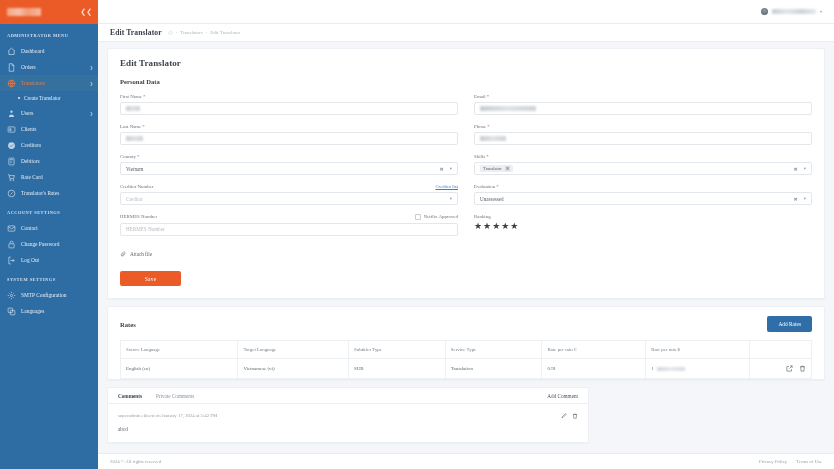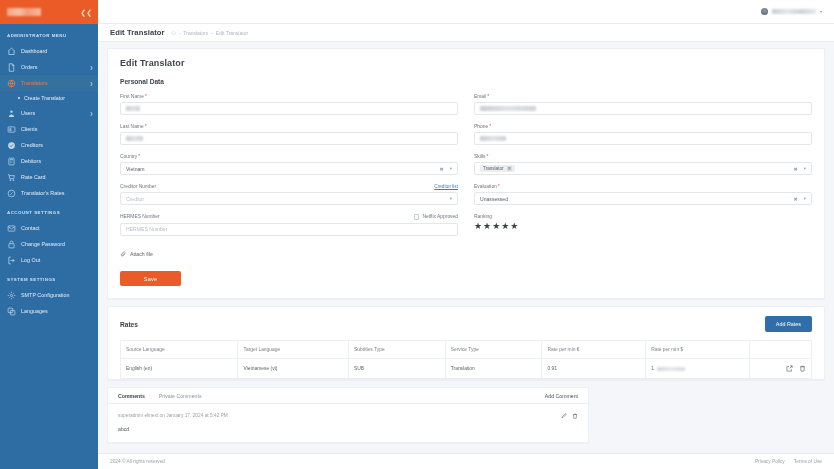--- a/index.html
+++ b/index.html
@@ -2,21 +2,21 @@
 <html><head>
 <meta charset="utf-8">
 <style>
   * { box-sizing: border-box; margin: 0; padding: 0; }
   html, body {
     width: 834px; height: 469px;
     font-family: "Liberation Sans", sans-serif;
     background: #f4f6f9;
     overflow: hidden;
   }
-  .app { display: flex; width: 834px; height: 469px; position: relative; }
+  .app { display: flex; width: 834px; height: 469px; position: relative; font-family: Liberation Serif, serif; }
 
   
   .sidebar { width: 98px; height: 469px; background: #2e6ca4; display: flex; flex-direction: column; flex: 0 0 98px; }
   .brand {
     height: 24px; background: #ea5b27; display: flex; align-items: center;
     justify-content: space-between; padding: 0 6px 0 7px; flex: 0 0 24px;
   }
   .brand-logo {
     width: 34px; height: 8px; border-radius: 1px;
     background: linear-gradient(90deg,#f7a482 0%, #f5c0aa 35%, #f39a77 60%, #f7b99f 100%);

